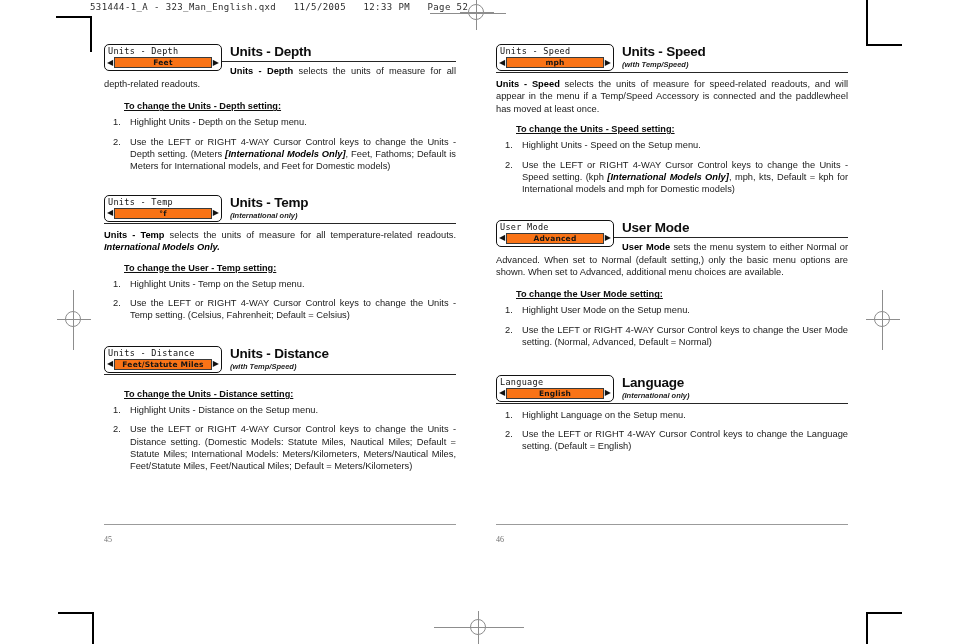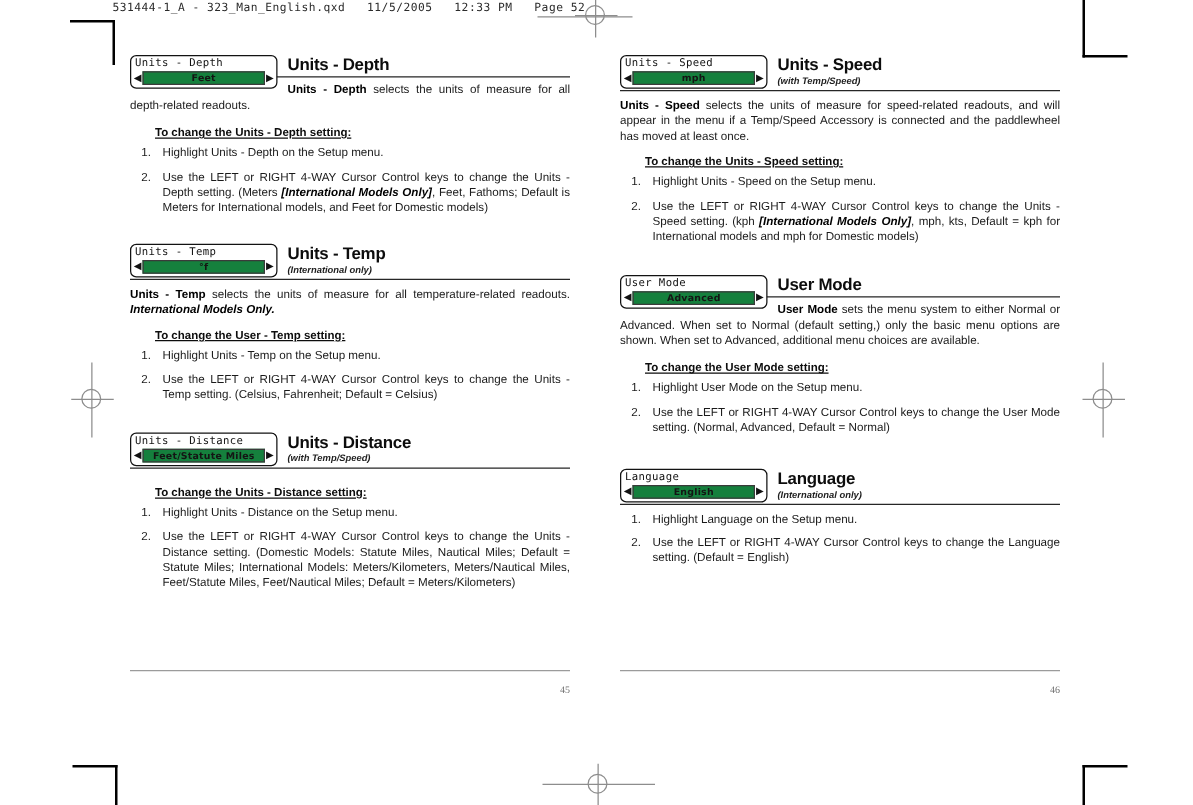--- a/index.html
+++ b/index.html
@@ -72,23 +72,23 @@
   .page {
     position: absolute;
     top: 44px;
     width: 352px;
   }
   .page.left  { left: 104px; }
   .page.right { left: 496px; }
 
   .page-foot {
     position: absolute;
-    top: 536px;
+    top: 524px;
     width: 352px;
-    text-align: right;
+    text-align: left;
   }
   .page-foot.left  { left: 104px; }
   .page-foot.right { left: 496px; }
   .foot-rule {
     width: 100%;
     height: 1px;
     background: #9b9b9b;
     margin-bottom: 10px;
   }
   .foot-num {
@@ -132,21 +132,21 @@
     gap: 1px;
   }
   .lcd-arrow {
     font-size: 8px;
     line-height: 10px;
     color: #111;
     flex: 0 0 auto;
   }
   .lcd-value {
     flex: 1 1 auto;
-    background: #15803d;
+    background: #f97316;
     border: 1px solid #3a3a3a;
     text-align: center;
     font-family: "DejaVu Sans", sans-serif;
     font-weight: bold;
     font-size: 7.5px;
     line-height: 9px;
     color: #141414;
     letter-spacing: 0.2px;
     overflow: hidden;
     white-space: nowrap;

